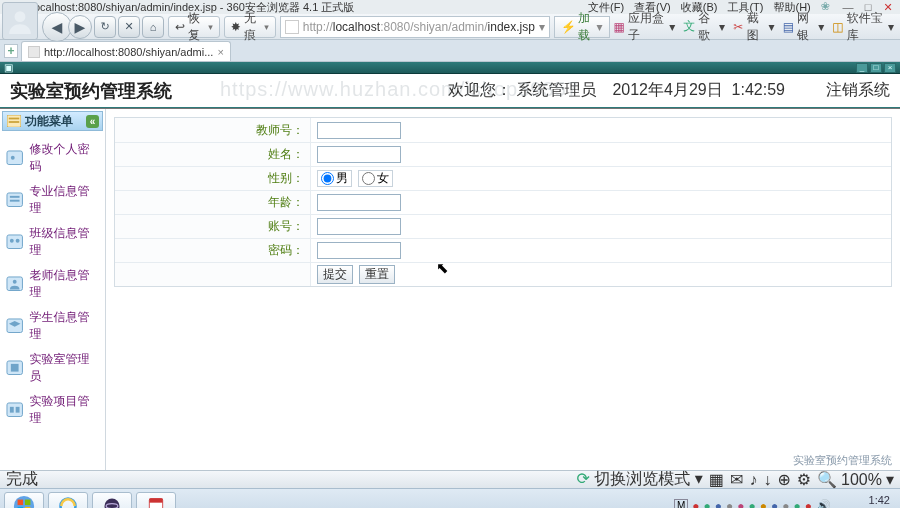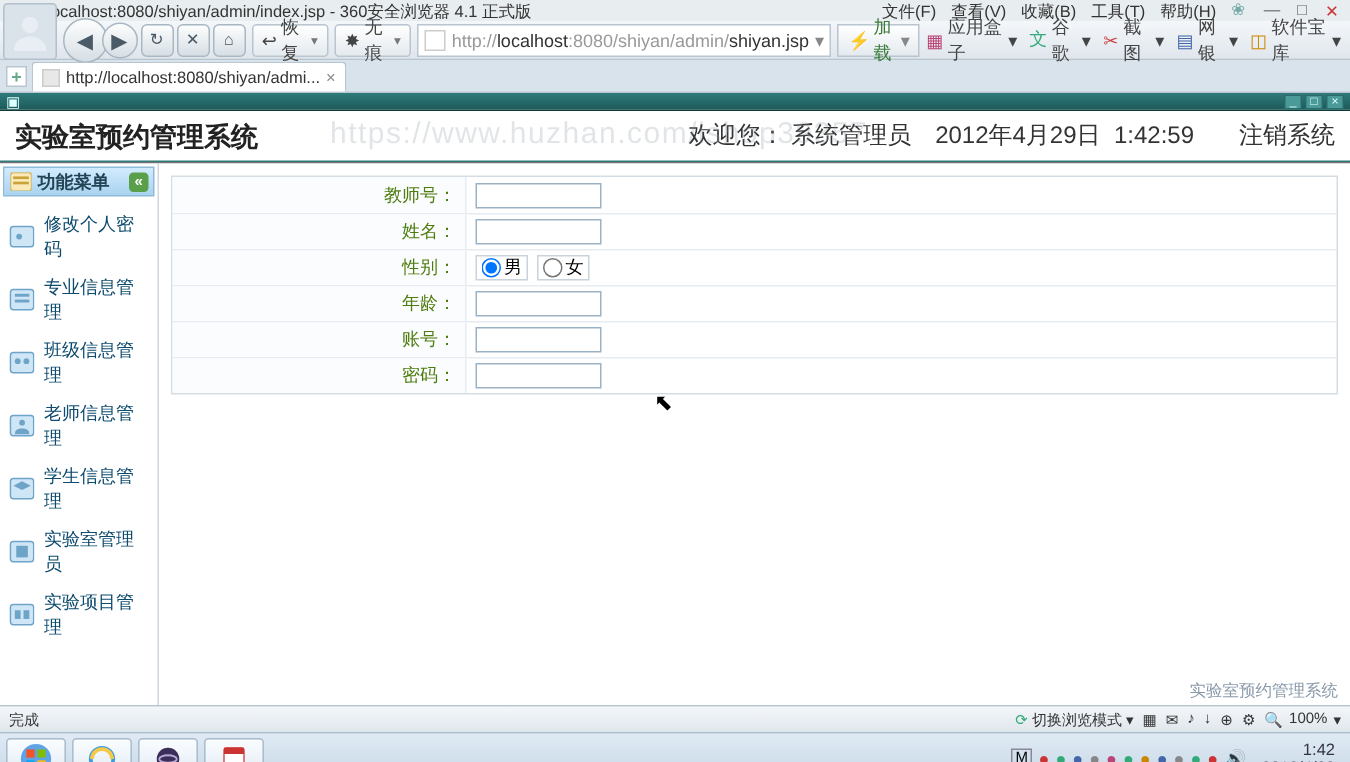--- a/index.html
+++ b/index.html
@@ -32,42 +32,42 @@
 .tab { height: 20px; background: #fff; border: 1px solid #b9c6d0; border-bottom: none; border-radius: 3px 3px 0 0; display: flex; align-items: center; gap: 4px; padding: 0 6px; font-size: 11px; color: #333; min-width: 170px; }
 .tab .tab-ic { width: 12px; height: 12px; background: #e8e8e8; border: 1px solid #ccc; }
 .tab .tab-x { color: #888; margin-left: auto; }
 .page-chrome { height: 12px; background: linear-gradient(#2e7a7a,#1e5a5a); border-bottom: 1px solid #0c3a3a; display: flex; align-items: center; padding: 0 4px; color: #dff; font-size: 10px; }
 .page-chrome .right { margin-left: auto; display: flex; gap: 2px; }
 .page-chrome .right span { width: 12px; height: 10px; background: #4a9a9a; border: 1px solid #2a6a6a; font-size: 8px; text-align: center; line-height: 8px; }
 .header-band { height: 34px; background: #fff; border-bottom: 1px solid #2e7a7a; display: flex; align-items: center; padding: 0 10px; position: relative; }
 .header-band .logo-text { font-size: 18px; font-weight: bold; color: #222; }
 .header-band .watermark { position: absolute; left: 220px; top: 4px; font-size: 20px; color: rgba(140,150,160,0.25); letter-spacing: 1px; pointer-events: none; }
 .header-band .welcome { margin-left: auto; display: flex; gap: 16px; color: #333; font-size: 16px; }
-.header-band .logout { margin-left: 14px; }
+.header-band .logout { margin-left: 25px; }
 .app-body { display: flex; height: 362px; border-top: 1px solid #737373; }
 .sidebar { width: 106px; background: #fff; border-right: 1px solid #d0d8df; padding: 2px; }
 .side-title { background: linear-gradient(#d2ebff,#a9d3ef); border: 1px solid #8fbad8; height: 20px; display: flex; align-items: center; padding: 0 4px; font-size: 12px; color: #245; font-weight: bold; position: relative; }
 .side-title .badge { position: absolute; right: 3px; width: 13px; height: 13px; background: #5aa04a; border-radius: 3px; color: #fff; font-size: 10px; text-align: center; line-height: 13px; }
 .side-title .st-ic { width: 14px; height: 12px; margin-right: 4px; display: inline-block; }
 .side-sub { font-size: 9px; color: #789; padding: 0 4px 2px 20px; }
 .side-items { padding: 4px 2px; }
-.side-item { display: flex; align-items: center; gap: 6px; padding: 4px 2px; color: #0c4a6e; cursor: pointer; }
+.side-item { display: flex; align-items: center; gap: 6px; padding: 4px 2px; color: #701a75; cursor: pointer; }
 .side-item .mi { width: 18px; height: 16px; display: inline-flex; align-items: center; justify-content: center; }
 .content { flex: 1; background: #fff; position: relative; }
 .form-panel { margin: 8px 8px 0 8px; border: 1px solid #d4dde4; }
 .form-row { display: flex; align-items: center; height: 24px; }
 .form-row + .form-row { border-top: 1px solid #e6ecf1; }
 .form-label { width: 196px; text-align: right; padding-right: 6px; color: #4d7c0f; background: #fbfcfd; height: 100%; display: flex; align-items: center; justify-content: flex-end; border-right: 1px solid #e6ecf1; }
 .form-ctrl { padding-left: 6px; display: flex; align-items: center; gap: 6px; }
 .txt { width: 84px; height: 17px; border: 1px solid #9bb2c4; background: #fff; }
 .radio-wrap { display: flex; align-items: center; gap: 2px; border: 1px solid #c8d3dc; padding: 0 3px; height: 17px; background: #fff; }
 .radio-wrap input { margin: 0; }
 .btn { height: 19px; padding: 0 5px; border: 1px solid #9bb2c4; background: linear-gradient(#fff,#e4eaef); font-size: 12px; color: #333; }
 .footer-branding { position: absolute; right: 8px; bottom: 2px; font-size: 11px; color: #8899aa; }
-.statusbar { height: 18px; background: linear-gradient(#f4f7fa,#dfe6ec); border-top: 1px solid #b9c6d0; display: flex; align-items: center; padding: 0 6px; font-size: 10px; color: #333; }
+.statusbar { height: 18px; background: linear-gradient(#f4f7fa,#dfe6ec); border-top: 1px solid #b9c6d0; display: flex; align-items: center; padding: 0 6px; font-size: 16px; color: #333; }
 .statusbar .right { margin-left: auto; display: flex; align-items: center; gap: 6px; }
 .statusbar .zoom { display: flex; align-items: center; gap: 4px; }
 .taskbar { height: 34px; background: linear-gradient(#dfeaf4,#c6d7e6); border-top: 1px solid #a9bdce; display: flex; align-items: center; padding: 0 4px; }
 .taskbar .tbtn { width: 40px; height: 28px; border: 1px solid #a9bdce; border-radius: 3px; margin-right: 4px; display: flex; align-items: center; justify-content: center; background: linear-gradient(#fbfdff,#dde9f3); }
 .taskbar .tray { margin-left: auto; display: flex; align-items: center; gap: 4px; }
 .taskbar .clock { text-align: right; color: #334; font-size: 11px; padding: 0 6px; line-height: 12px; }
 .cursor { position: absolute; left: 330px; top: 150px; font-size: 15px; color: #000; pointer-events: none; }
 </style>
 </head>
 <body>
@@ -109,21 +109,21 @@
     <span class="arrow-down">▾</span>
   </div>
   <div class="tool-pill">
     <span>✸</span>
     <span>无痕</span>
     <span class="arrow-down">▾</span>
   </div>
   <div class="url-bar">
     <span class="favicon"></span>
     <span class="url-text">
-      <span>http://</span><span class="dark">localhost</span><span>:8080/shiyan/admin/</span><span class="dark">shiyan.jsp</span>
+      <span>http://</span><span class="dark">localhost</span><span>:8080/shiyan/admin/</span><span class="dark">index.jsp</span>
     </span>
     <span class="arrow-down" style="color:#888">▾</span>
   </div>
   <div class="go-btn">
     <span style="color:#e7b400">⚡</span>
     <span>加载</span>
     <span class="arrow-down" style="color:#888">▾</span>
   </div>
   <div class="link-row">
     <span class="link-item">
@@ -305,20 +305,27 @@
         <div class="form-label">账号：</div>
         <div class="form-ctrl">
             <input class="txt" type="text" style="">
           </div>
       </div>
       <div class="form-row">
         <div class="form-label">密码：</div>
         <div class="form-ctrl">
             <input class="txt" type="text" style="">
           </div>
+      </div>
+      <div class="form-row">
+        <div class="form-label"></div>
+        <div class="form-ctrl">
+          <button class="btn">提交</button>
+          <button class="btn">重置</button>
+        </div>
       </div>
     </div>
     <span class="cursor">⬉</span>
     <div class="footer-branding">实验室预约管理系统</div>
   </div>
 </div>
 
 <div class="statusbar">
   <span>完成</span>
   <span class="right">

